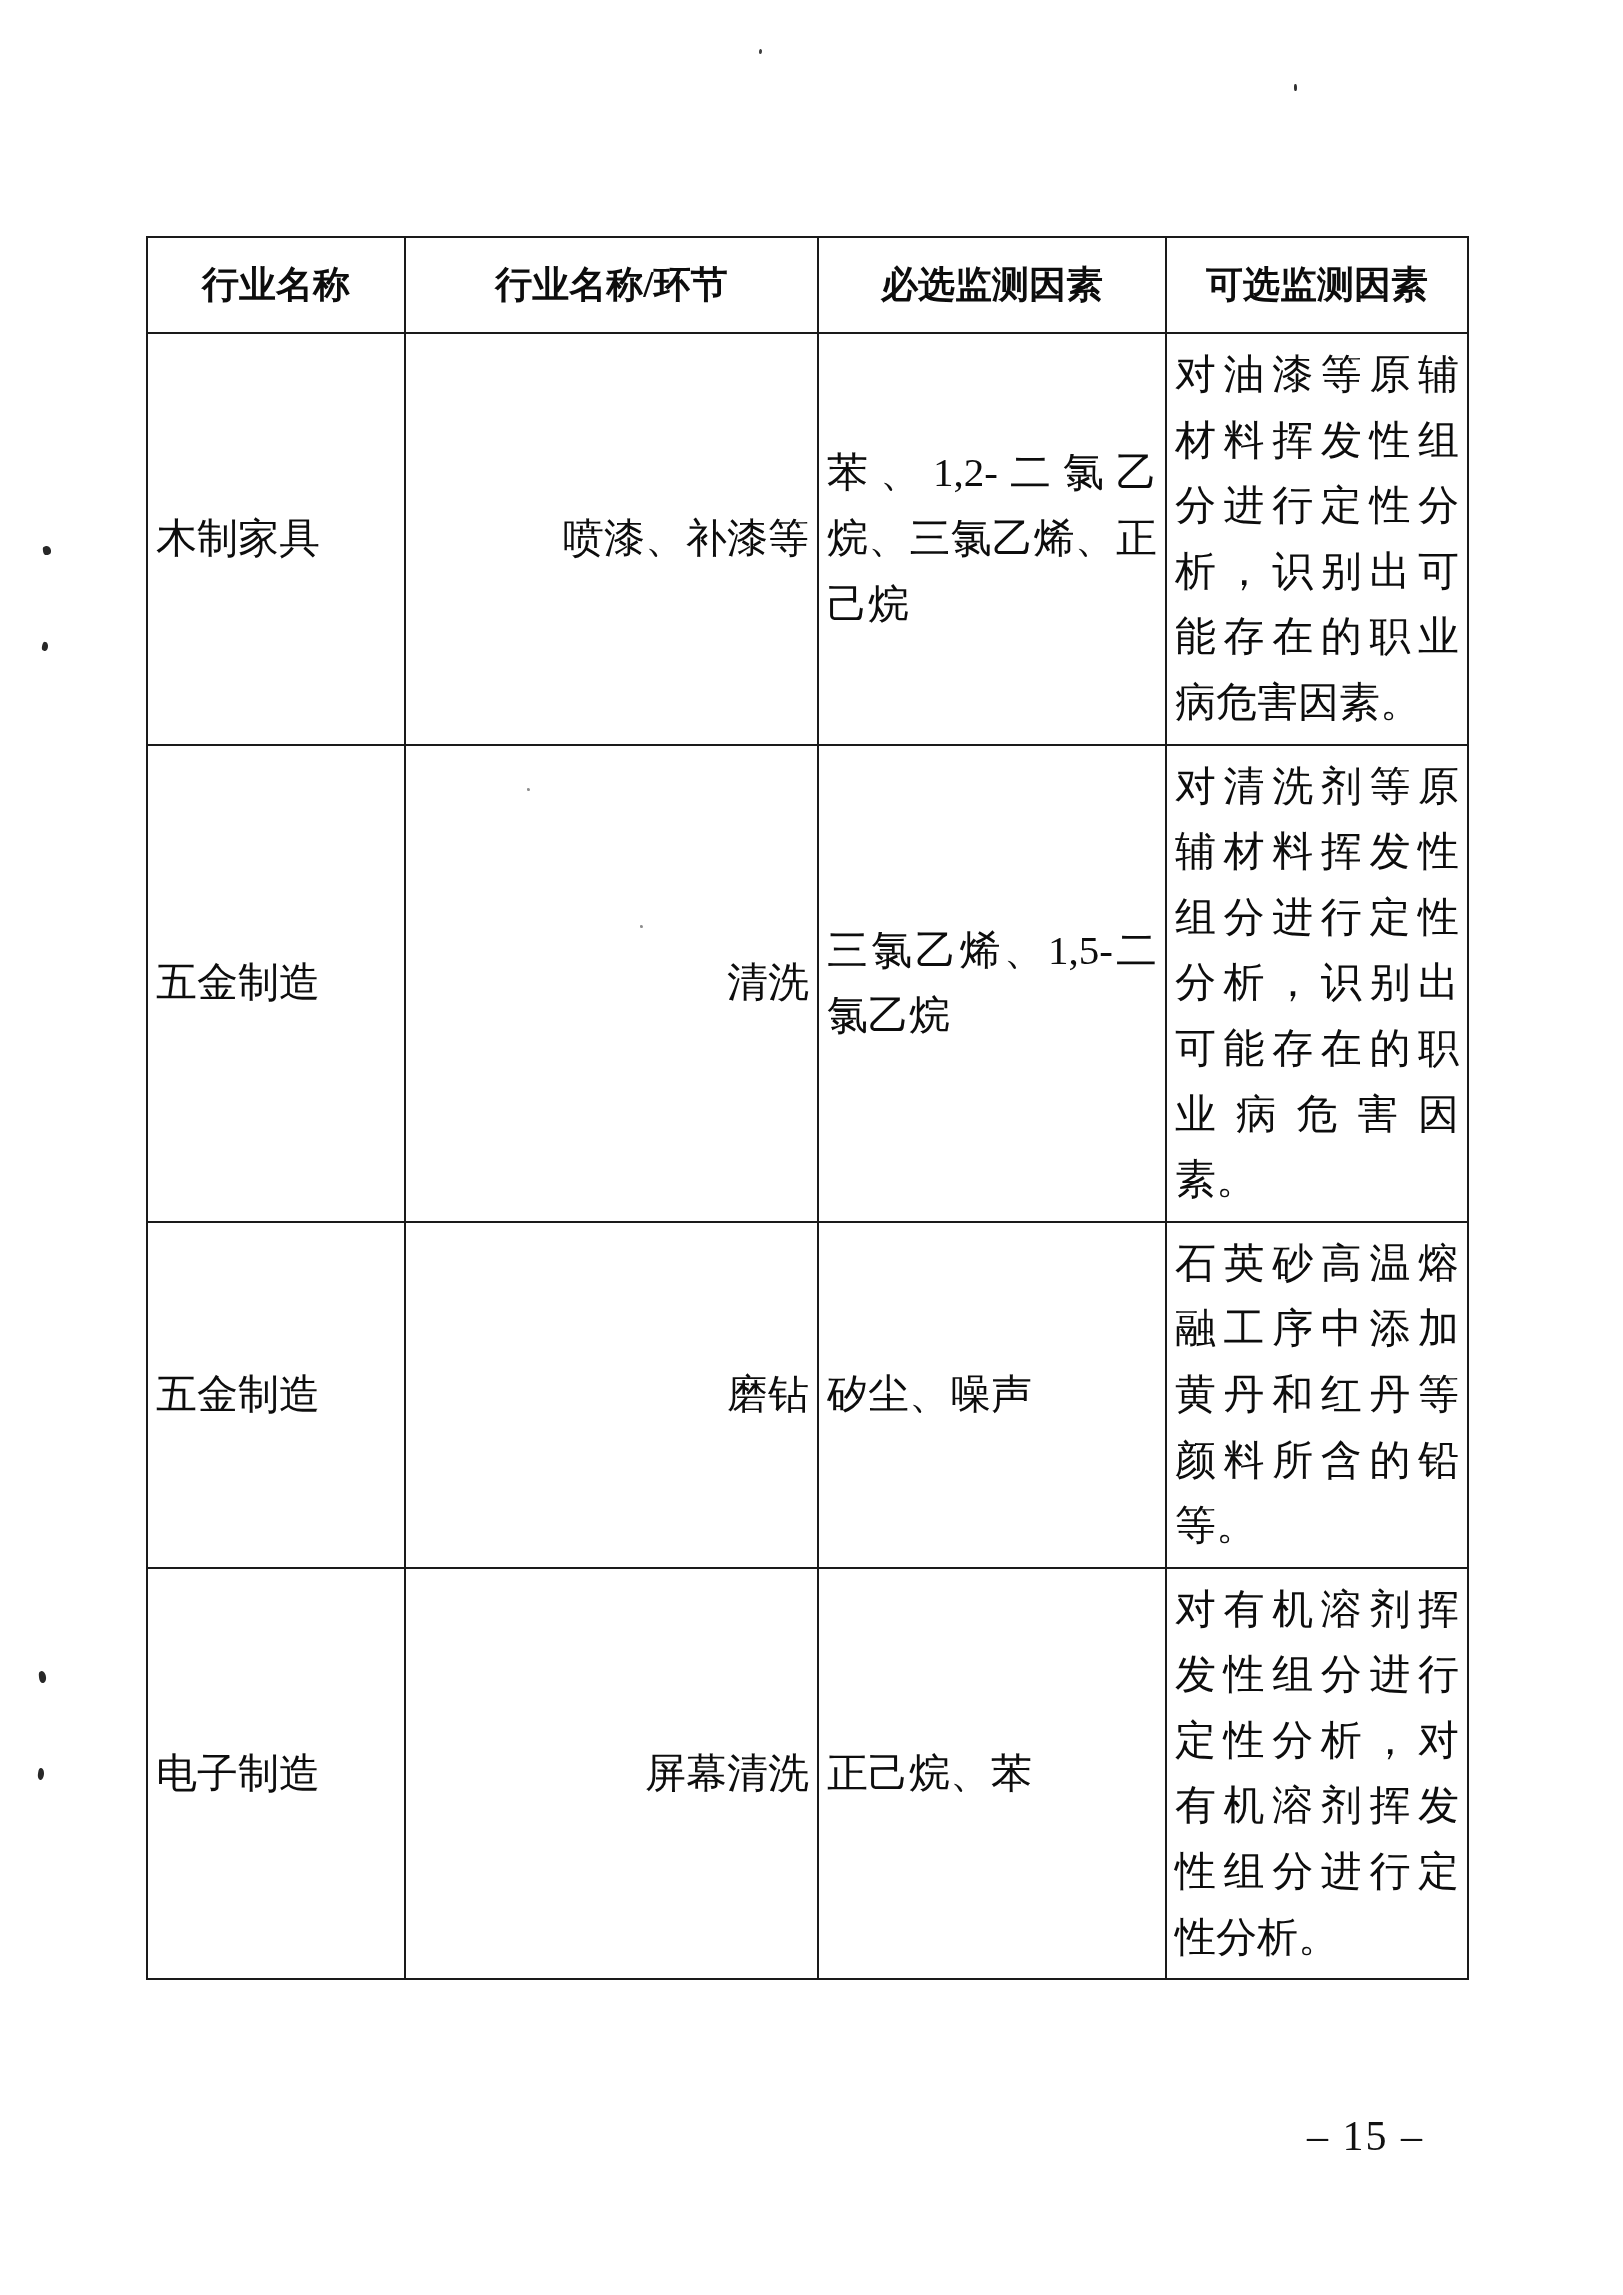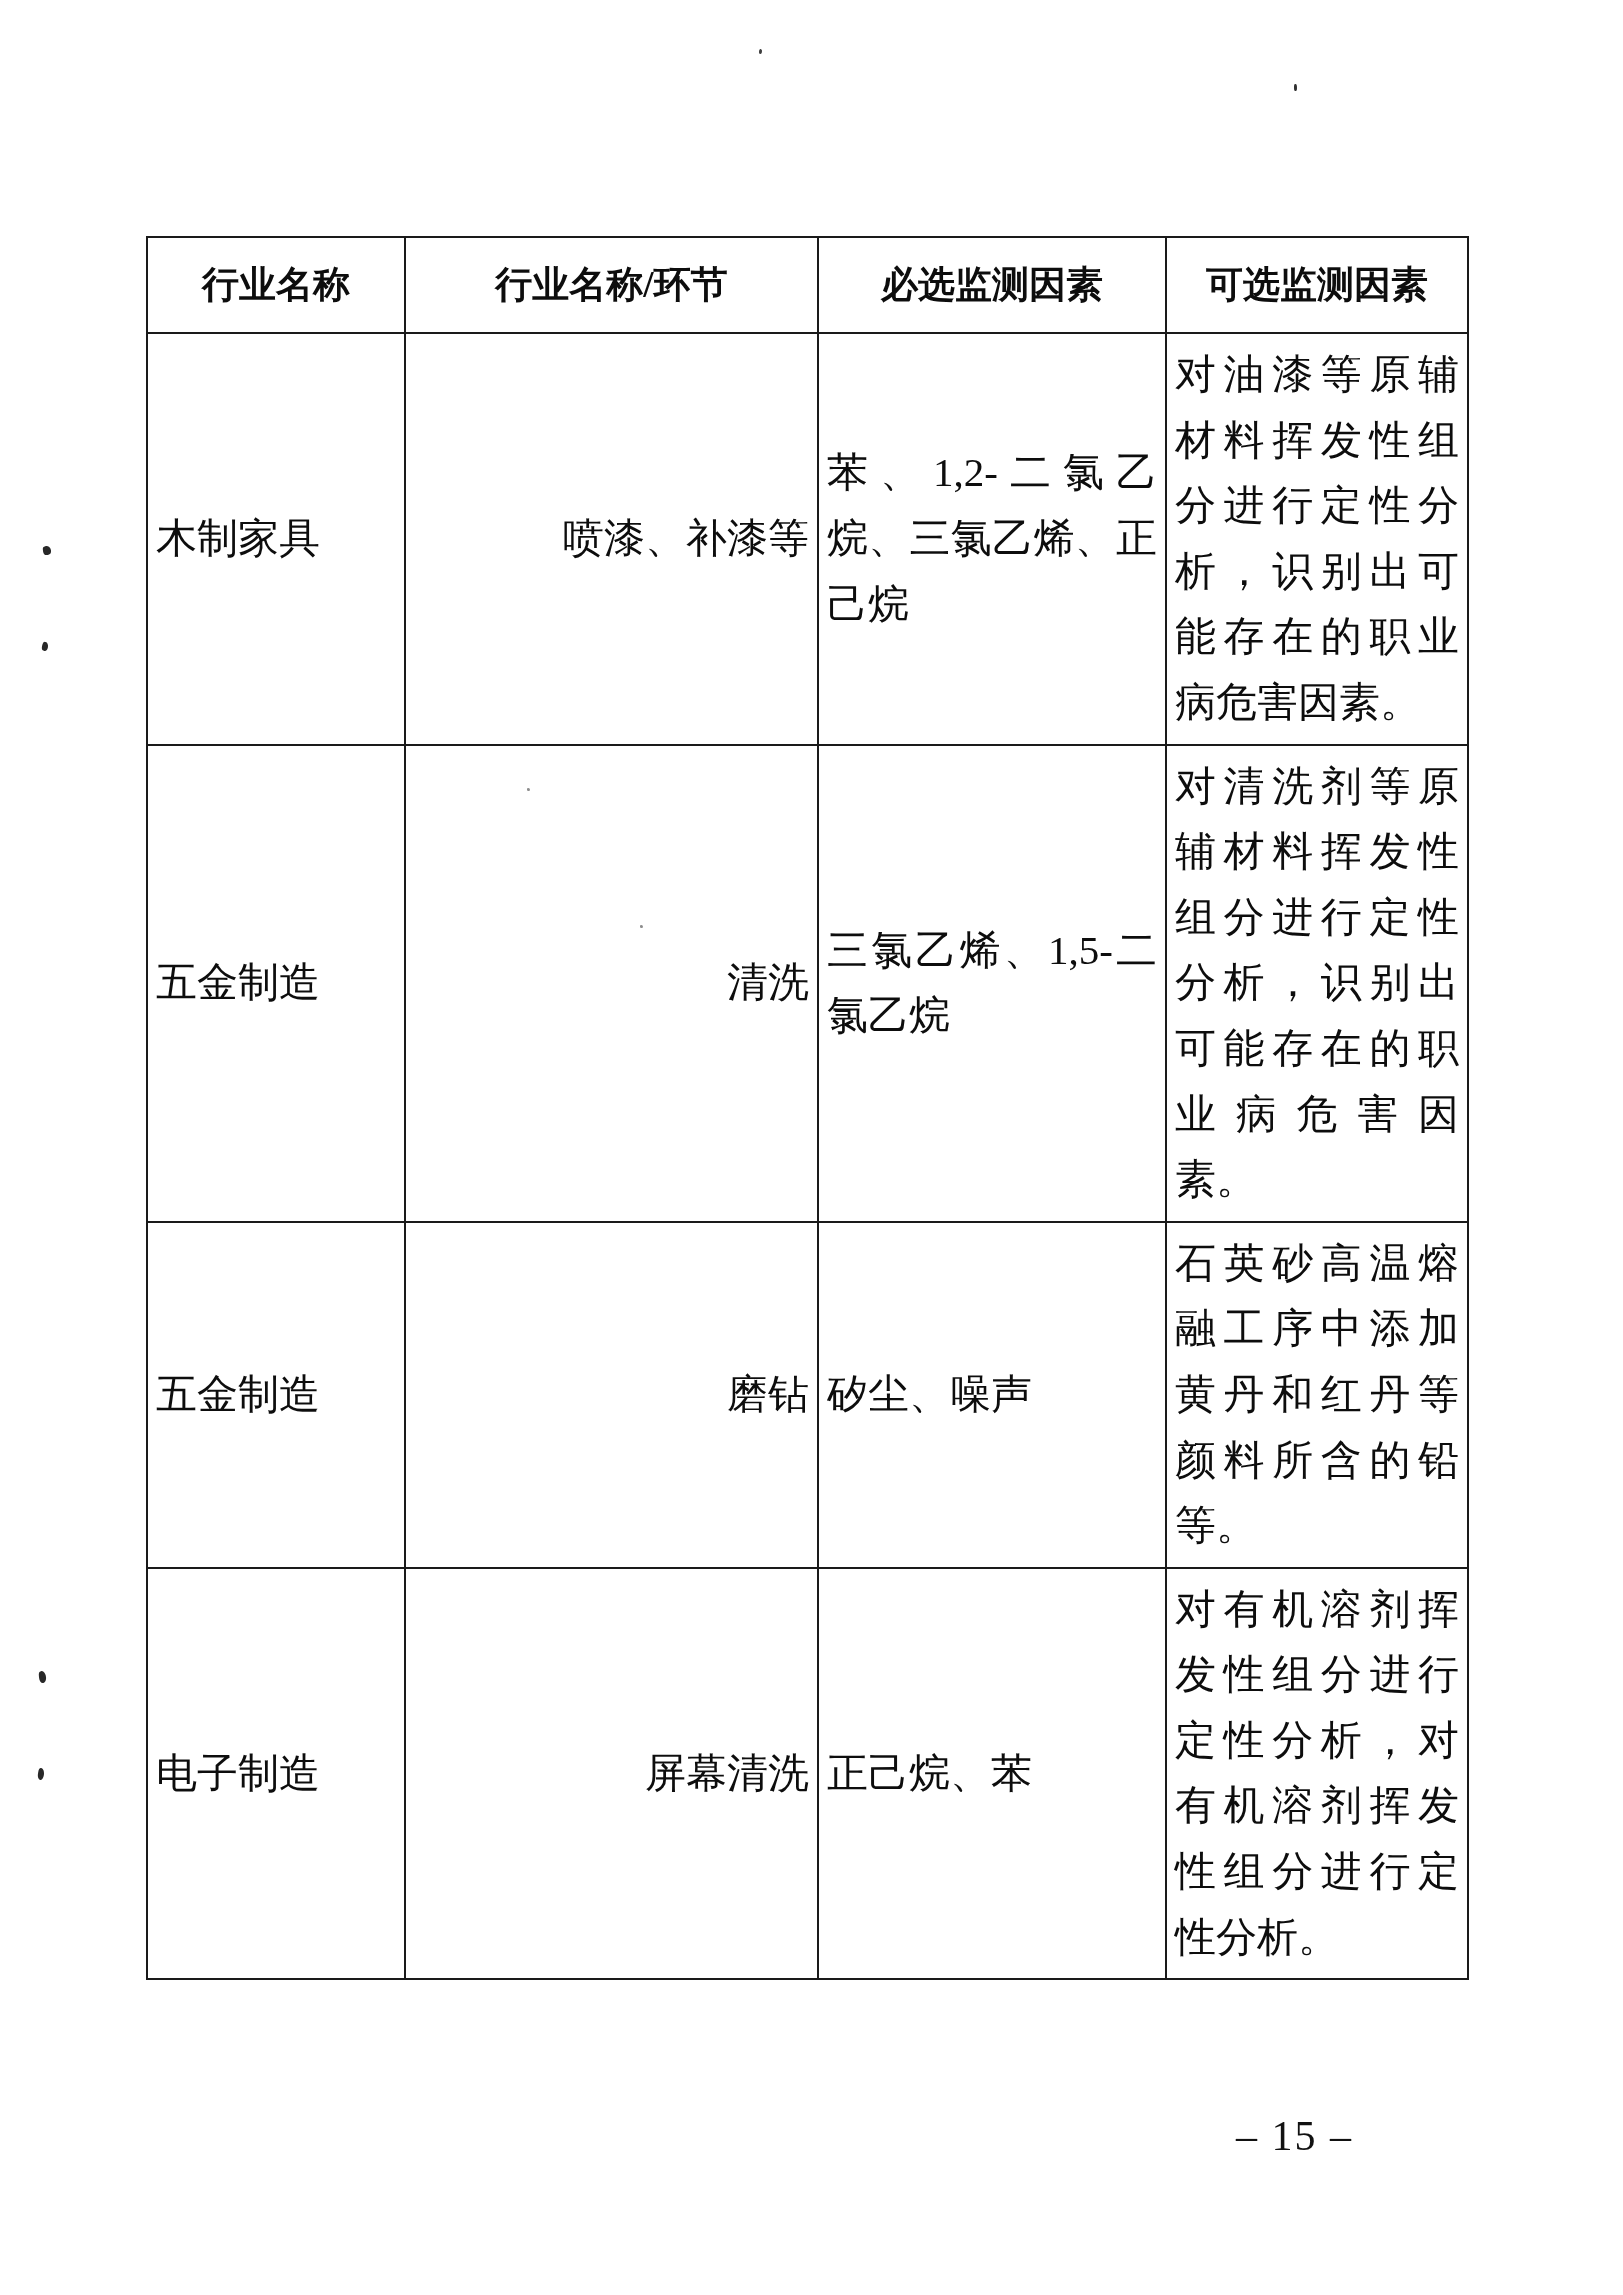--- a/index.html
+++ b/index.html
@@ -65,21 +65,21 @@
   }
   td.optional {
     text-align: justify;
     padding-left: 17.7px;
     padding-right: 5.9px;
     padding-top: 3.9px;
     padding-bottom: 3.9px;
   }
   .page-number {
     position: absolute;
-    left: 1236px;
+    left: 1307px;
     top: 2113px;
     font-size: 42px;
     line-height: 1.1;
     letter-spacing: 2px;
     white-space: pre;
     color: #111111;
   }
   
   .speck {
     position: absolute;

